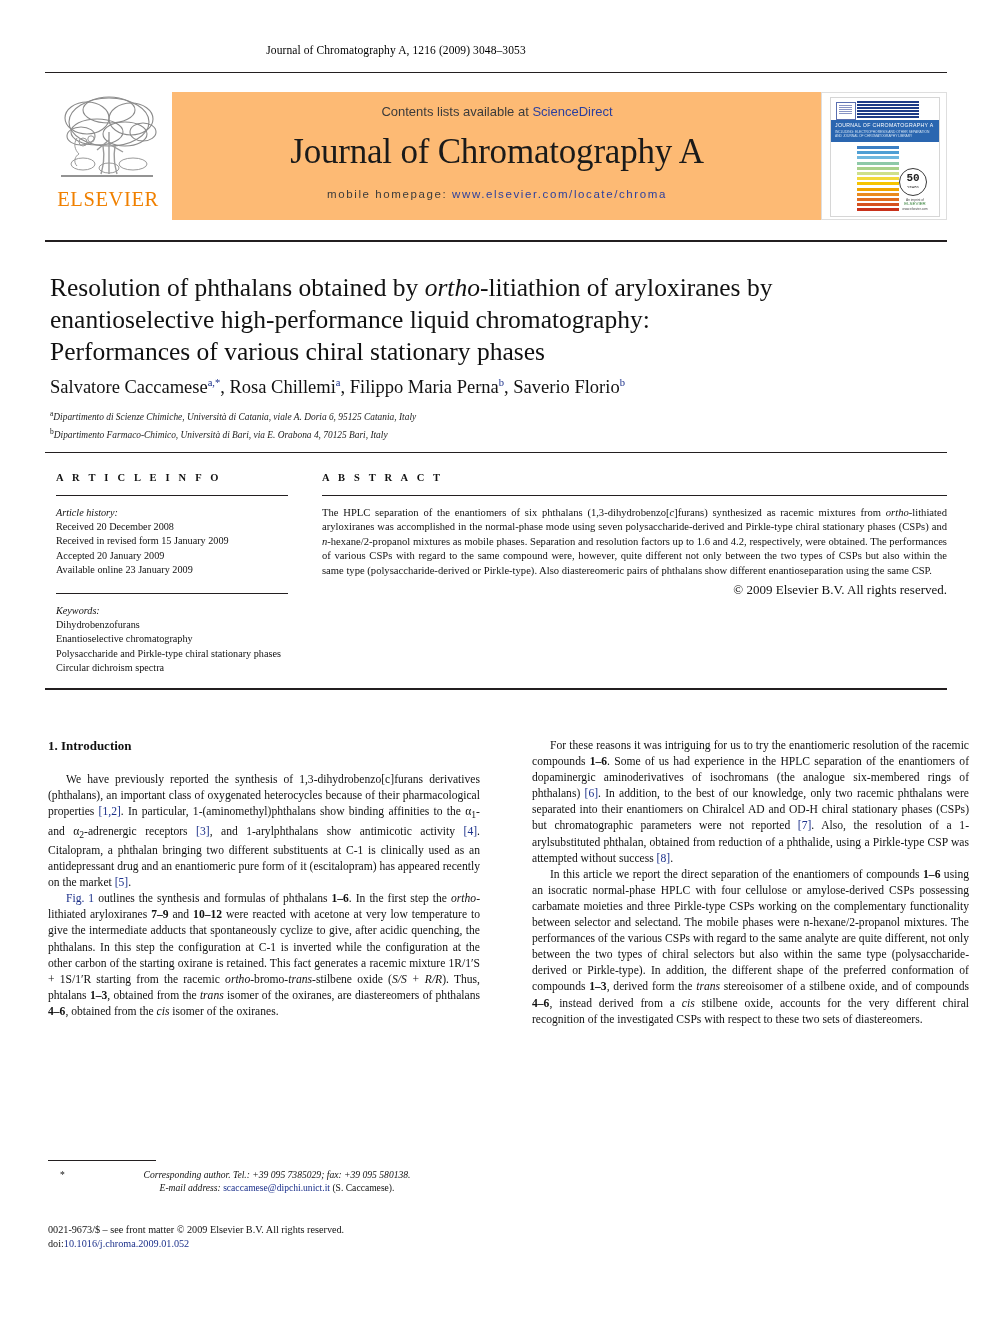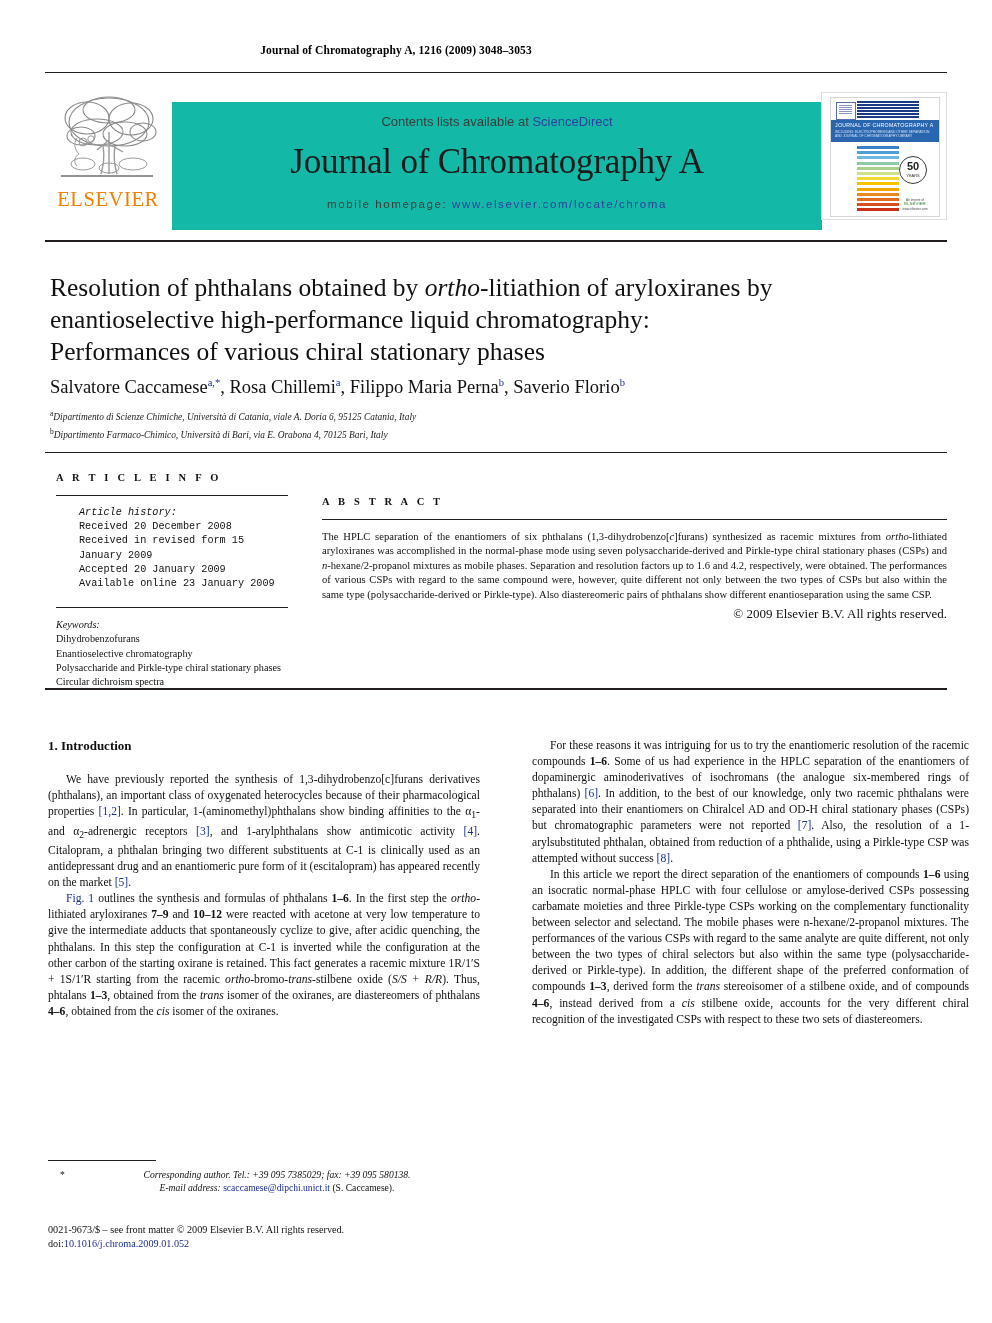--- a/index.html
+++ b/index.html
@@ -24,21 +24,21 @@
   }
 
   
   .running-head {
     position: absolute;
     left: 0; top: 44px;
     width: 792px;
     text-align: center;
     font-family: "Liberation Serif", serif;
     font-size: 11.5px;
-    font-weight: bold;
+    font-weight: normal;
     letter-spacing: 0.1px;
     color: #000;
   }
   .rule-top {
     position: absolute;
     left: 45px; top: 72px;
     width: 902px;
     height: 1px;
     background: #231f20;
   }
@@ -68,24 +68,24 @@
     width: 126px;
     text-align: center;
     color: #F08000;
     font-family: "Liberation Serif", serif;
     font-size: 20.5px;
     letter-spacing: 0.6px;
   }
 
   .mast-center {
     position: absolute;
-    left: 126px; top: 14px;
+    left: 126px; top: 4px;
     width: 650px;
     height: 128px;
-    background: #14b8a6;
+    background: #fdba74;
     border-left: 1px solid #ffffff;
   }
   .contents-line {
     position: absolute;
     left: 0; top: 12px;
     width: 100%;
     text-align: center;
     font-family: "Liberation Sans", sans-serif;
     font-size: 13px;
     color: #3b3b3b;
@@ -186,26 +186,26 @@
   }
   .cover-stripes {
     position: absolute;
     left: 26px; top: 48px;
     width: 42px;
     height: 70px;
   }
   .cstripe { width: 100%; height: 3.1px; margin-bottom: 2.1px; }
   .cover-seal {
     position: absolute;
-    left: 68px; top: 58px;
+    left: 68px; top: 70px;
     width: 26px; height: 26px;
     border: 1.2px solid #3a3a3a;
     border-radius: 50%;
     text-align: center;
-    font-family: Liberation Sans, sans-serif;
+    font-family: Liberation Mono, monospace;
   }
   .cover-seal b { display: block; font-size: 11px; line-height: 13px; margin-top: 3px; color: #222; }
   .cover-seal i { display: block; font-size: 4px; font-style: normal; color: #333; }
   .cover-credit {
     position: absolute;
     left: 62px; top: 100px;
     width: 44px;
     text-align: center;
     font-family: "Liberation Sans", sans-serif;
     font-size: 3.2px;
@@ -268,42 +268,41 @@
   }
 
   
   .info-col {
     position: absolute;
     left: 56px; top: 472px;
     width: 232px;
   }
   .abs-col {
     position: absolute;
-    left: 322px; top: 496px;
+    left: 322px; top: 472px;
     width: 625px;
   }
   .sec-head {
     font-family: "Liberation Serif", serif;
     font-size: 10.5px;
     font-weight: bold;
     letter-spacing: 3.2px;
     color: #111;
   }
   .hr-thin {
     height: 1px;
     background: #231f20;
     margin-top: 12px;
   }
   .hist {
     margin-top: 10px;
-    font-family: Liberation Mono, monospace;
+    font-family: Liberation Serif, serif;
     font-size: 10.2px;
     line-height: 14.2px;
     color: #111;
-    margin-left: 23px;
   }
   .hist .lab { font-style: italic; }
   .kw-rule {
     height: 1px;
     background: #231f20;
     margin-top: 16px;
   }
   .kw {
     margin-top: 10px;
     font-family: "Liberation Serif", serif;

